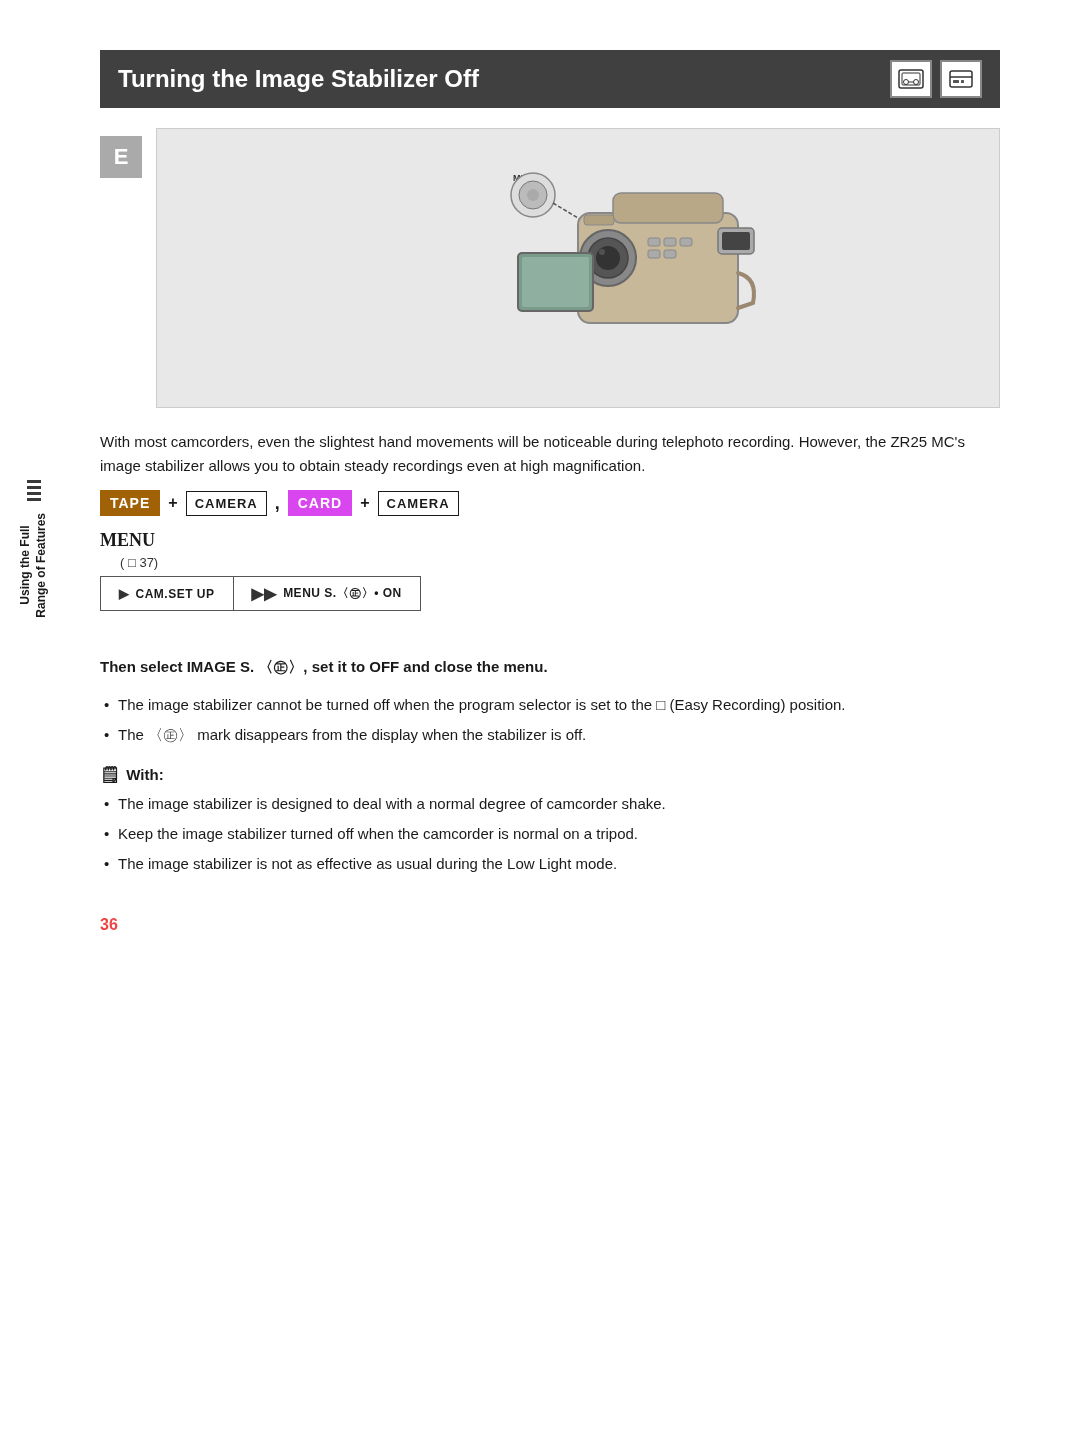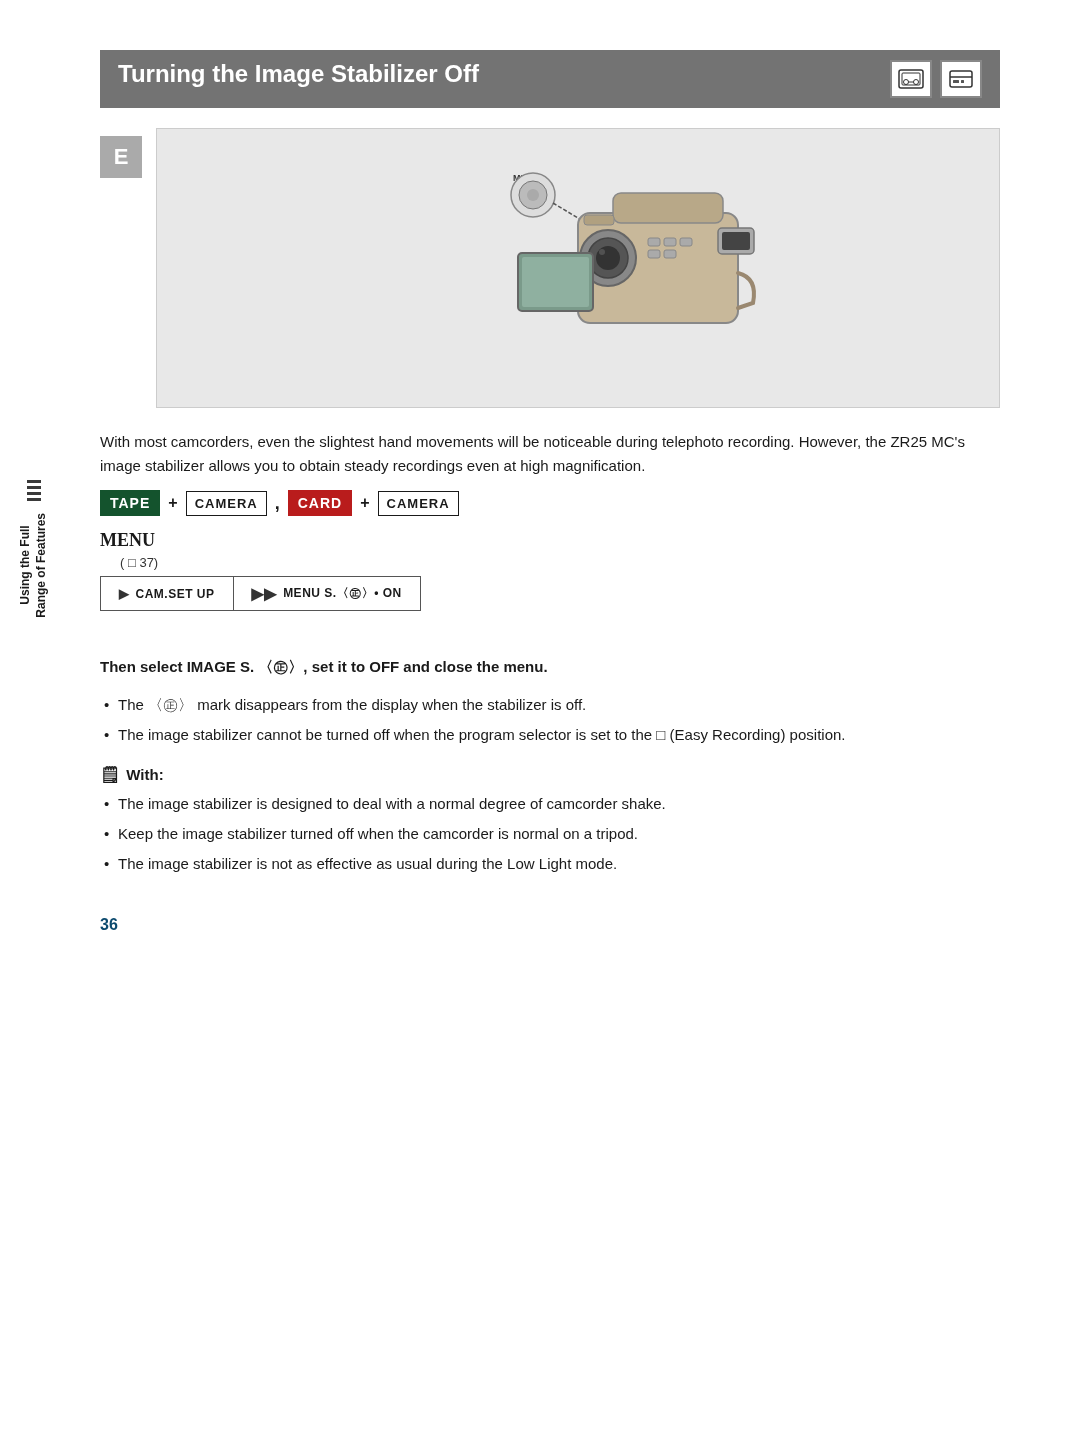--- a/index.html
+++ b/index.html
@@ -15,25 +15,25 @@
 
     .page-container {
       width: 1080px;
       min-height: 1443px;
       padding: 50px 80px 60px 100px;
       position: relative;
     }
 
     
     .title-bar {
-      background: #737373;
+      background: #404040;
       color: #ffffff;
       padding: 10px 18px;
       display: flex;
-      align-items: flex-start;
+      align-items: center;
       justify-content: space-between;
       margin-bottom: 20px;
     }
     .title-bar-text {
       font-size: 24px;
       font-weight: bold;
       color: #ffffff;
     }
     .title-icons {
       display: flex;
@@ -105,22 +105,22 @@
       flex-wrap: wrap;
     }
     .mode-badge {
       background: #2a2a2a;
       color: #ffffff;
       font-size: 14px;
       font-weight: bold;
       padding: 5px 10px;
       letter-spacing: 1px;
     }
-    .mode-badge.tape { background: #14532d; }
-    .mode-badge.card { background: #b91c1c; }
+    .mode-badge.tape { background: #a16207; }
+    .mode-badge.card { background: #d946ef; }
     .mode-camera {
       font-size: 13px;
       font-weight: bold;
       letter-spacing: 1px;
       color: #1a1a1a;
       border: 1.5px solid #1a1a1a;
       padding: 4px 8px;
     }
     .plus-sign {
       font-size: 16px;
@@ -252,21 +252,21 @@
       color: #1a1a1a;
       text-align: center;
       line-height: 1.3;
     }
 
     
     .page-number {
       font-size: 16px;
       font-weight: bold;
       margin-top: 40px;
-      color: #0c4a6e;
+      color: #ef4444;
     }
   </style>
 </head>
 <body>
 
 <div class="page-container">
 
   <div class="side-label">
     <div class="side-bars">
       <div class="side-bar"></div>
@@ -371,22 +371,22 @@
       </div>
     </div>
   </div>
 
   <p class="instruction">
     <br>
     <span>Then select IMAGE S. 〈㊣〉, set it to OFF and close the menu.</span>
   </p>
 
   <ul class="bullet-list">
+    <li>The image stabilizer cannot be turned off when the program selector is set to the □ (Easy Recording) position.</li>
     <li>The 〈㊣〉 mark disappears from the display when the stabilizer is off.</li>
-    <li>The image stabilizer cannot be turned off when the program selector is set to the □ (Easy Recording) position.</li>
   </ul>
 
   <div class="notes-section">
     <div class="notes-label">
       <span class="notes-icon">🗒</span>
       <span>With:</span>
     </div>
     <ul class="bullet-list">
       <li>The image stabilizer is designed to deal with a normal degree of camcorder shake.</li>
       <li>Keep the image stabilizer turned off when the camcorder is normal on a tripod.</li>

